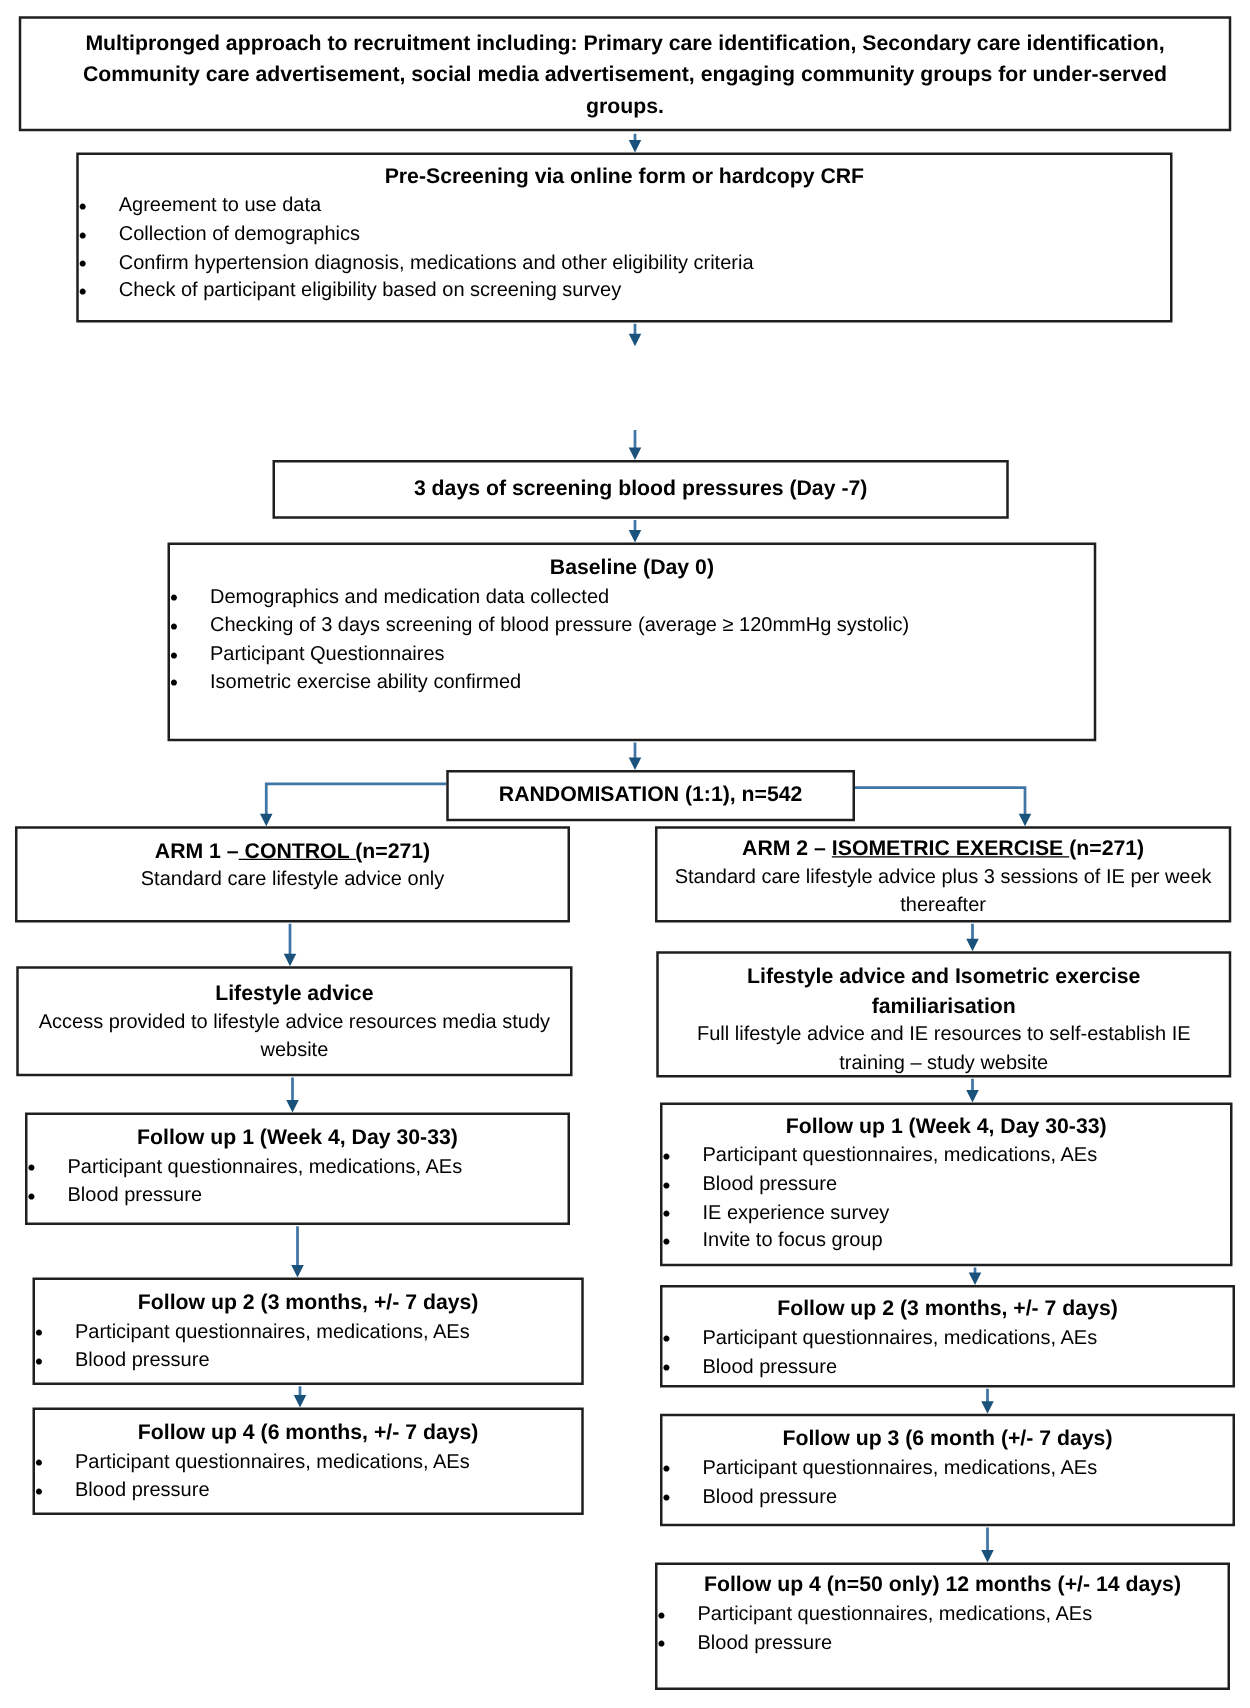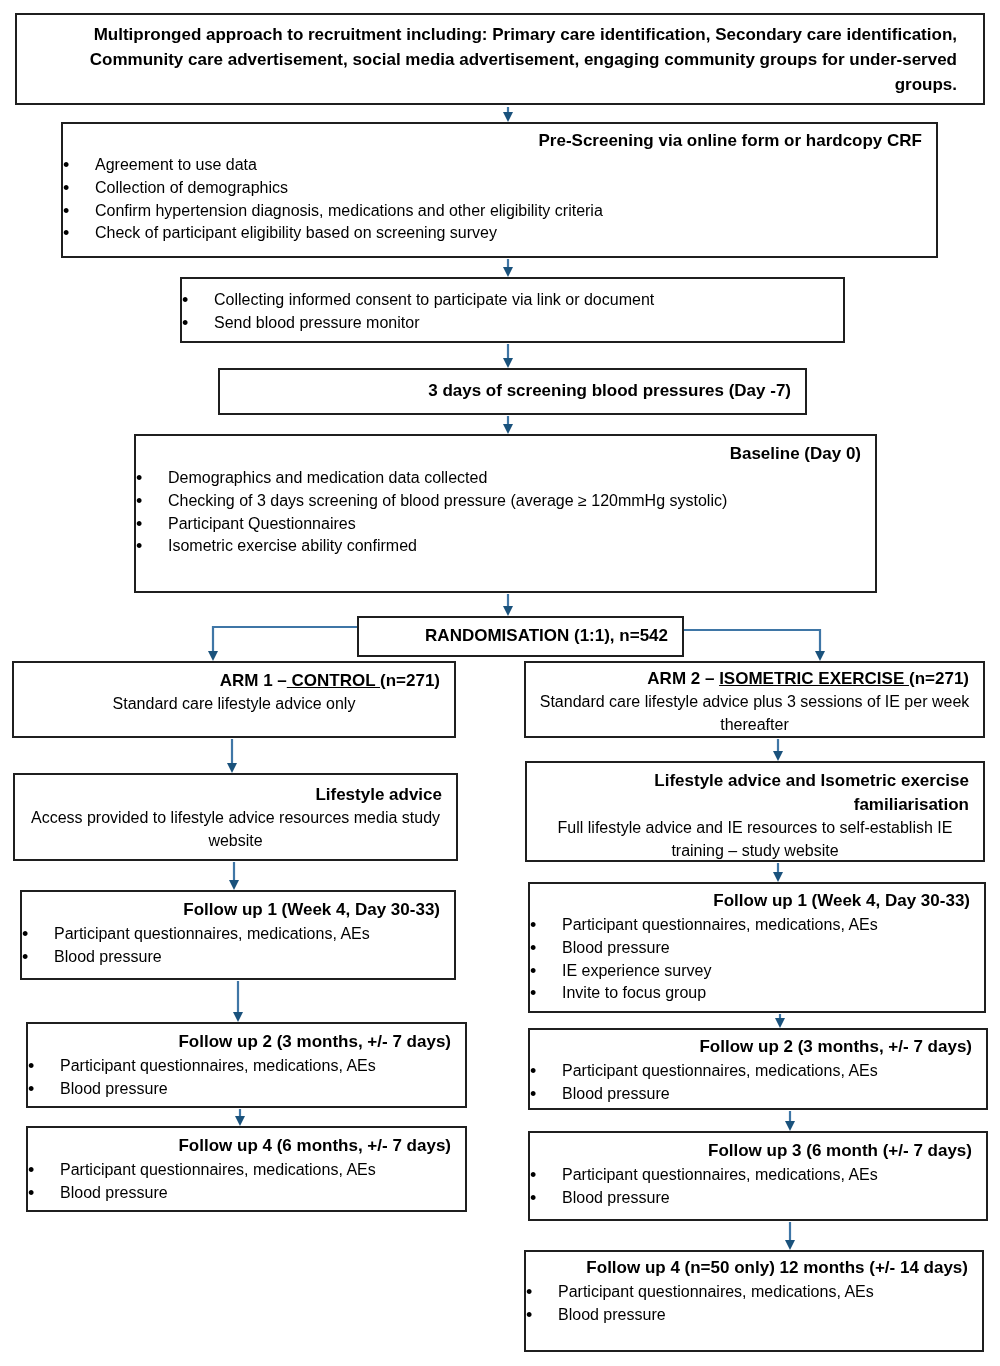--- a/index.html
+++ b/index.html
@@ -19,21 +19,21 @@
     box-sizing:border-box;
     border:2px solid var(--border);
     background:#ffffff;
     z-index:2;
     font-size:16px;
     line-height:1.42;
   }
   .box-title{
     font-weight:bold;
     font-size:17px;
-    text-align:right;
+    text-align:center;
     padding:0 14px;
   }
   .box-sub{
     text-align:center;
     padding:0 10px;
   }
   .u{text-decoration:underline;}
   ul.bullets{
     list-style:none;
     margin:1px 0 0 0;
@@ -117,26 +117,20 @@
   <div class="box b-prescreen">
     <div class="box-title">Pre-Screening via online form or hardcopy CRF</div>
     <ul class="bullets ul-prescreen">
       <li>Agreement to use data</li>
       <li>Collection of demographics</li>
       <li>Confirm hypertension diagnosis, medications and other eligibility criteria</li>
       <li>Check of participant eligibility based on screening survey</li>
     </ul>
   </div>
 
-  <div class="box b-consent">
-    <ul class="bullets ul-consent">
-      <li>Collecting informed consent to participate via link or document</li>
-      <li>Send blood pressure monitor</li>
-    </ul>
-  </div>
 
   <div class="box b-bp">
     <div class="box-title">3 days of screening blood pressures (Day -7)</div>
   </div>
 
   <div class="box b-baseline">
     <div class="box-title">Baseline (Day 0)</div>
     <ul class="bullets ul-baseline">
       <li>Demographics and medication data collected</li>
       <li>Checking of 3 days screening of blood pressure (average ≥ 120mmHg systolic)</li>

